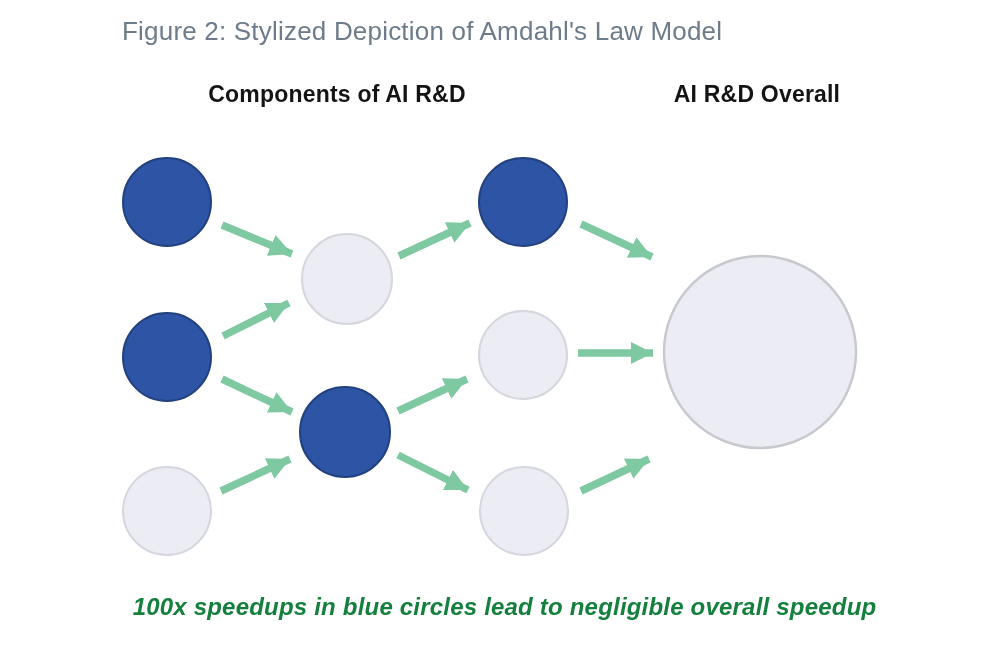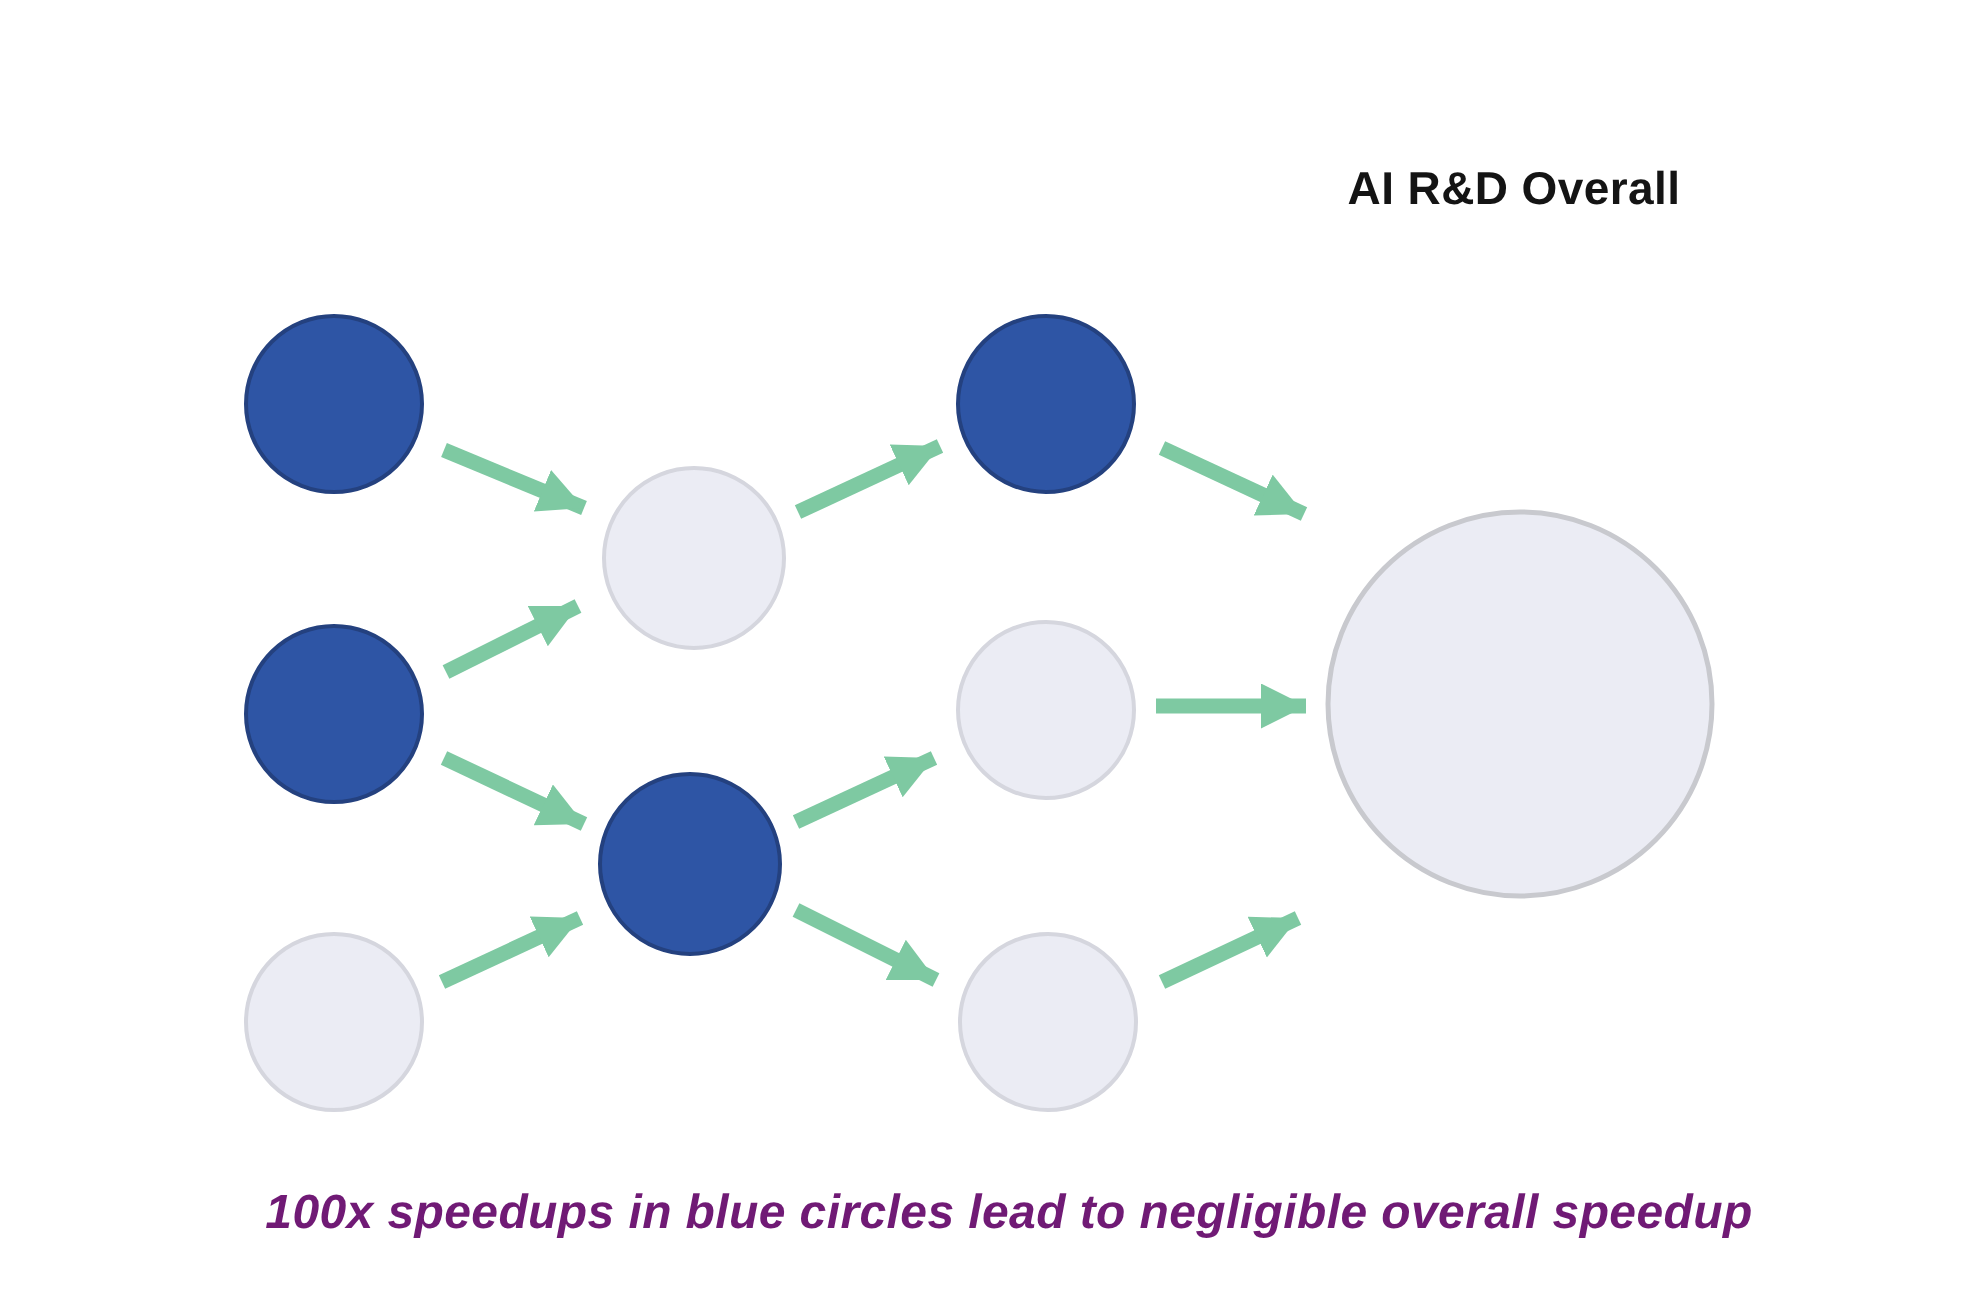--- a/index.html
+++ b/index.html
@@ -38,37 +38,39 @@
   .col-header.left { left: 122px; width: 430px; }
   .col-header.right { left: 580px; width: 354px; text-align: center; }
   .caption {
     position: absolute;
     left: 20px;
     right: 0;
     top: 593px;
     font-size: 24px;
     font-style: italic;
     font-weight: 600;
-    color: #701a75;
+    color: #15803d;
     text-align: center;
     letter-spacing: 0.2px;
     white-space: nowrap;
   }
   svg.diagram {
     position: absolute;
     left: 0;
     top: 0;
   }
 </style>
 </head>
 <body>
 
 <div class="page">
 
+  <div class="figure-title">Figure 2: Stylized Depiction of Amdahl's Law Model</div>
 
+  <div class="col-header left">Components of AI R&amp;D</div>
 
   <div class="col-header right">AI R&amp;D Overall</div>
 
   <svg class="diagram" id="diagram-svg" width="989" height="650" viewBox="0 0 989 650">
     <defs>
       <marker id="ah" markerWidth="3.2" markerHeight="3.2" refX="3" refY="1.5" orient="auto" markerUnits="strokeWidth">
         <path id="ah-path" d="M0,0 L3,1.5 L0,3 Z" fill="#7ec9a2"></path>
       </marker>
     </defs>
   <line x1="222" y1="225" x2="292" y2="254" stroke="#7ec9a2" stroke-width="7.5" marker-end="url(#ah)"></line>

